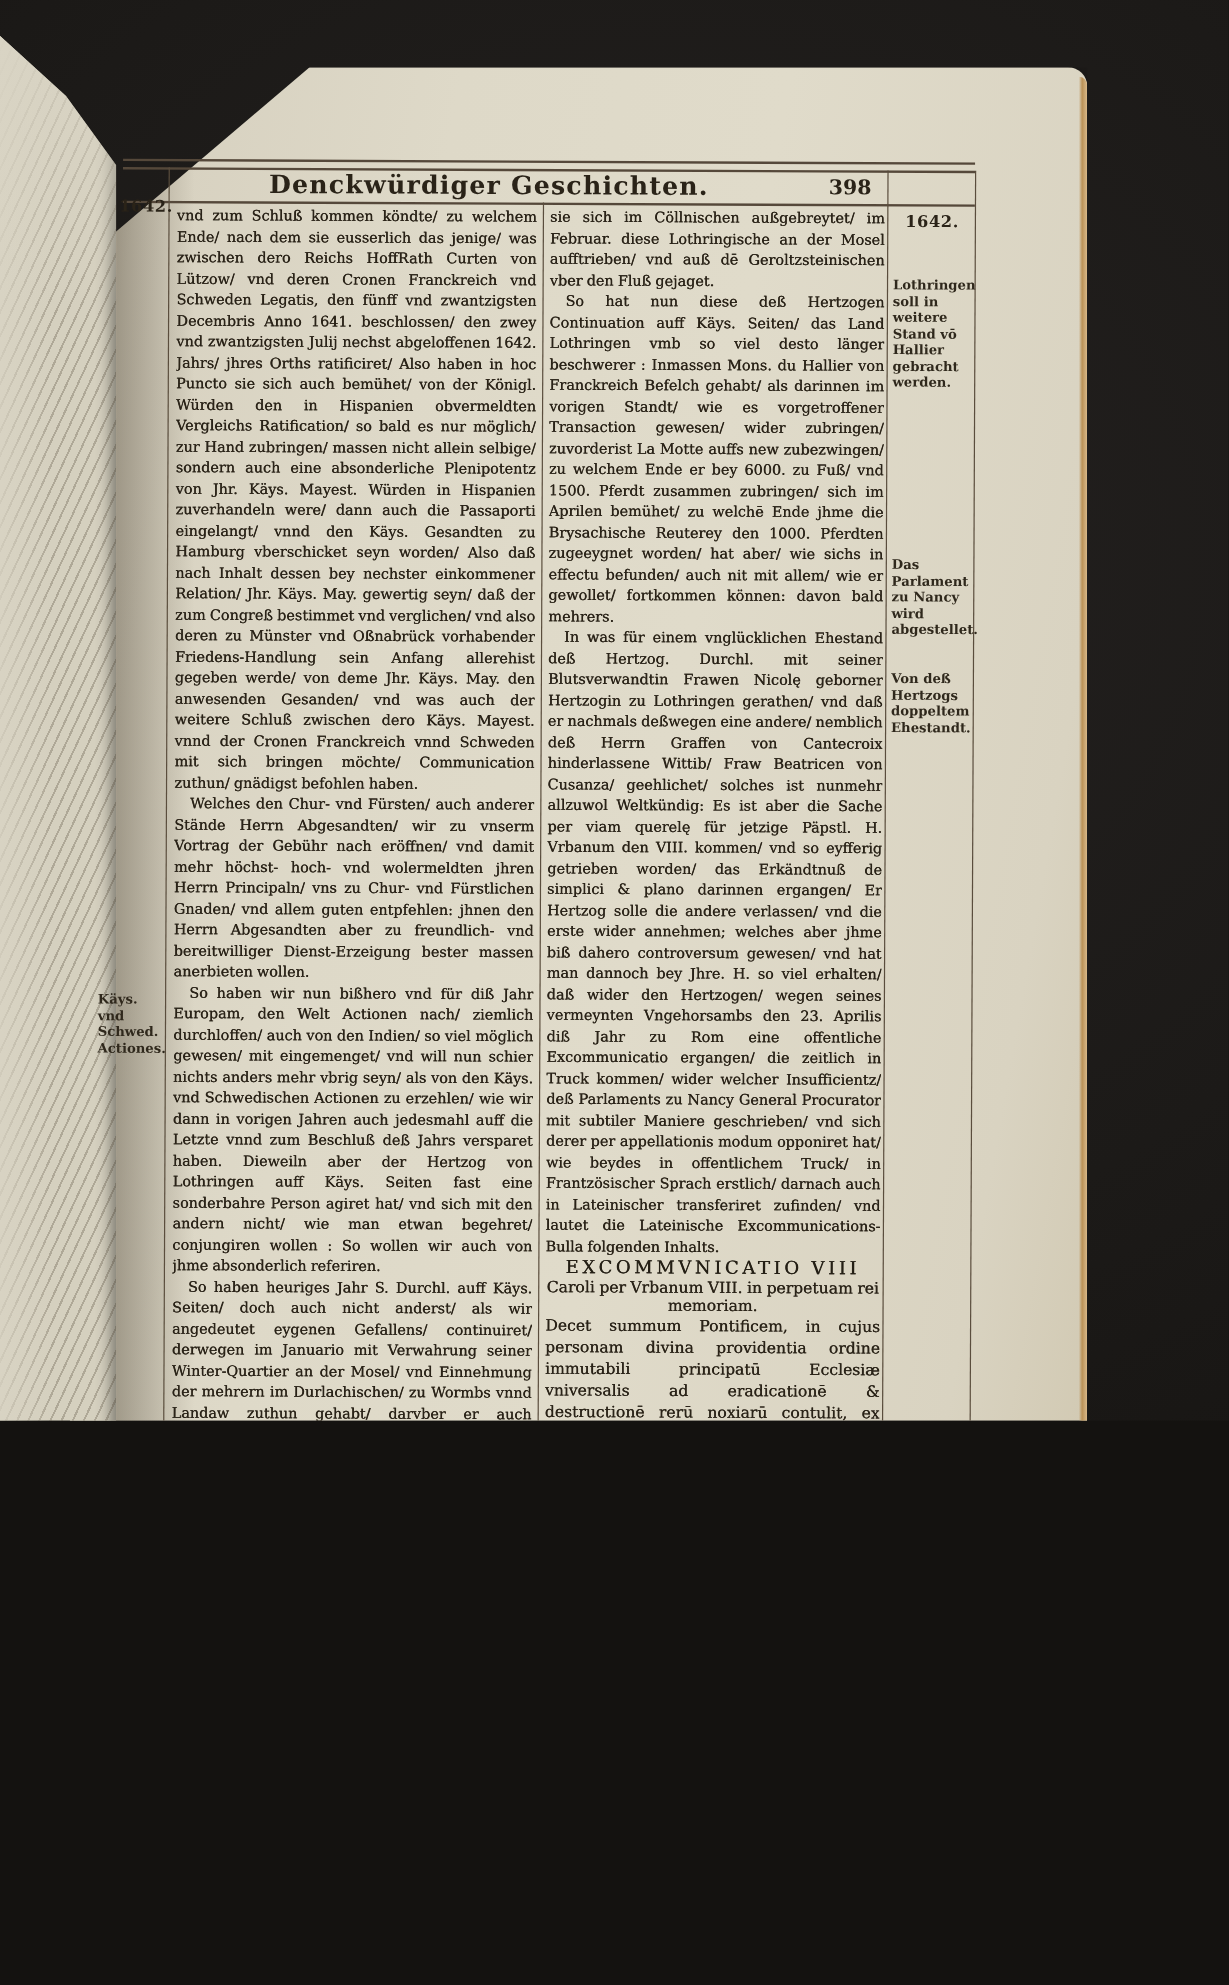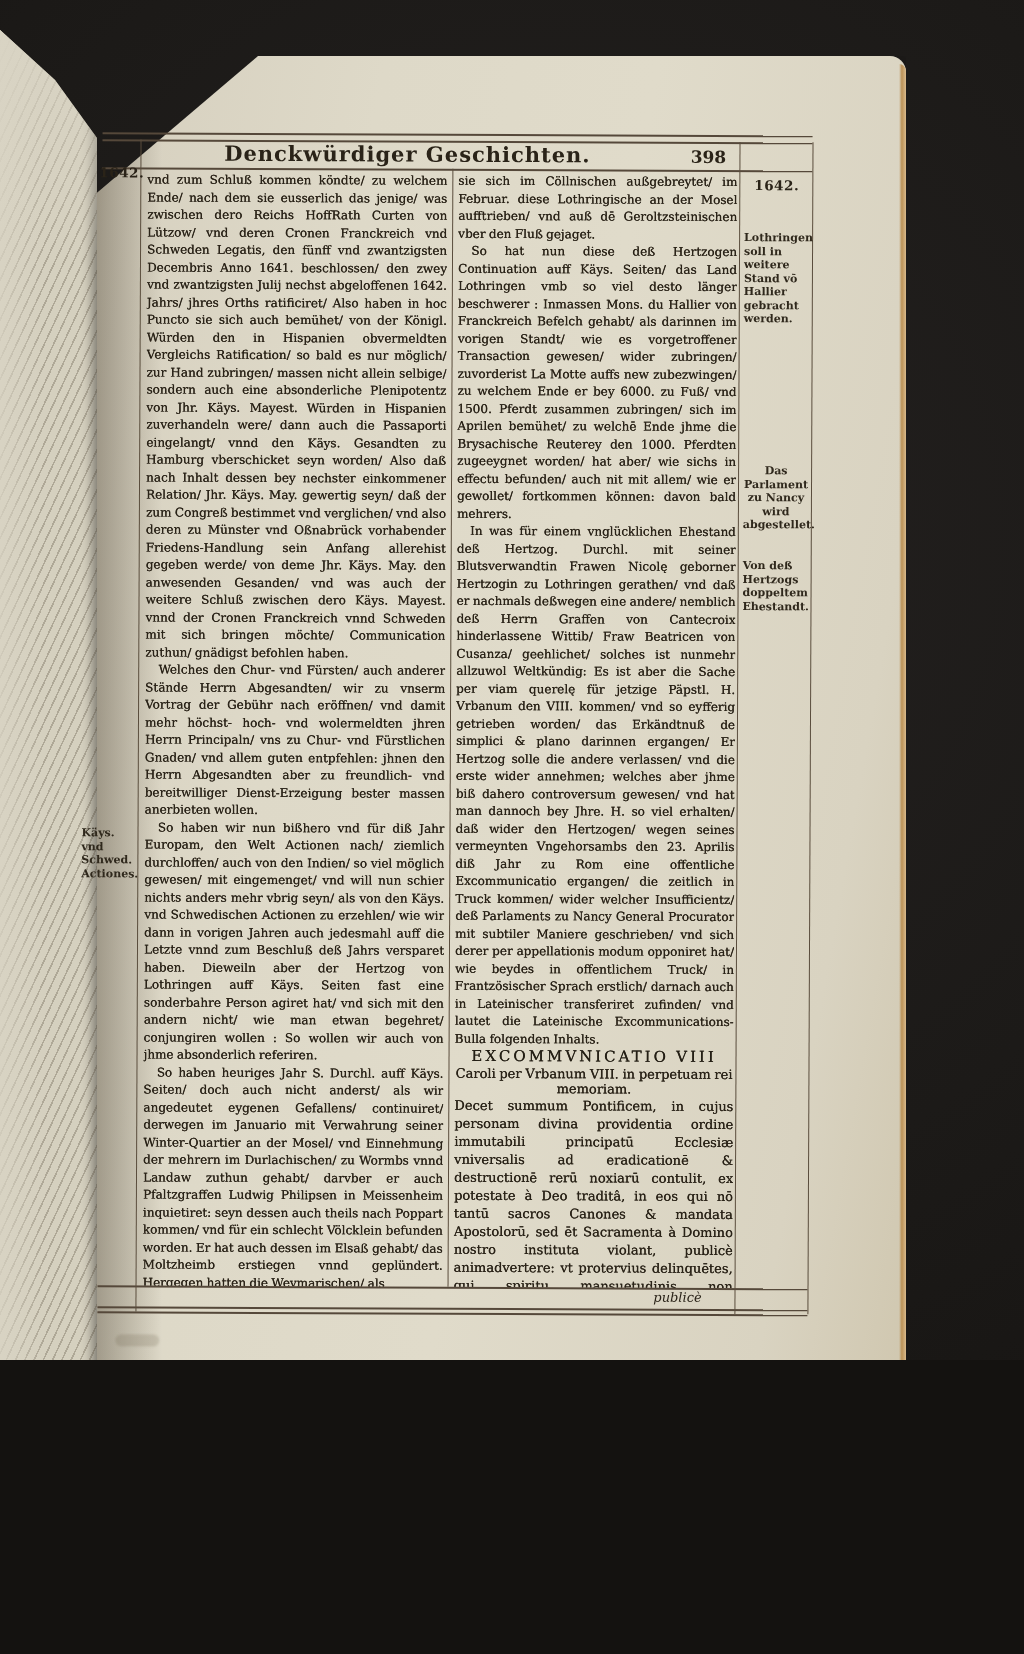--- a/index.html
+++ b/index.html
@@ -1,16 +1,16 @@
 <!DOCTYPE html>
 <html><head>
 <meta charset="utf-8">
 <style>
   html,body{margin:0;padding:0;background:#141210;}
-  .canvas{position:relative;width:1024px;height:1360px;overflow:hidden;
+  .canvas{position:relative;width:1024px;height:1184px;overflow:hidden;
           background:radial-gradient(120% 90% at 55% 40%, #242120 0%, #1c1a18 55%, #151311 100%);
           font-family:"DejaVu Serif", serif;}
   
   .page{position:absolute;left:58px;top:56px;width:848px;height:1392px;
         background:linear-gradient(100deg,#c9c2af 0%,#d7d1c0 7%,#ded9c8 30%,#e0dbca 55%,#d9d3c1 85%,#cfc6ae 100%);
         border-radius:6px 16px 10px 6px;
         clip-path:polygon(200px 0,100% 0,100% 100%,0 100%,0 170px);
         box-shadow:0 8px 18px rgba(0,0,0,.55);}
   .page-edge{position:absolute;right:0;top:8px;bottom:4px;width:7px;border-radius:0 14px 8px 0;
         background:linear-gradient(90deg,rgba(160,120,60,0) 0%,#bb9257 40%,#d9ba8c 100%);}
@@ -124,21 +124,21 @@
     <div class="vr" style="left:810px;top:141px;height:1172px;"></div>
 
     <div class="header-title">Denckwürdiger Geschichten.</div>
     <div class="page-number">398</div>
 
     <div class="year" style="left:97px;top:166px;">1642.</div>
     <div class="year" style="left:752px;top:176px;">1642.</div>
 
     <div class="mnote" style="left:82px;top:828px;width:54px;">Käys. vnd Schwed. Actiones.</div>
     <div class="mnote" style="left:742px;top:230px;width:66px;">Lothringen soll in weitere Stand vō Hallier gebracht werden.</div>
-    <div class="mnote" style="left:742px;top:463px;width:66px;text-align:center;">Das Parlament zu Nancy wird abgestellet.</div>
+    <div class="mnote" style="left:742px;top:463px;width:66px;">Das Parlament zu Nancy wird abgestellet.</div>
     <div class="mnote" style="left:742px;top:558px;width:66px;">Von deß Hertzogs doppeltem Ehestandt.</div>
 
     <div class="col" style="left:145px;width:300px;">
       <p class="flush">vnd zum Schluß kommen köndte/ zu welchem Ende/ nach dem sie eusserlich das jenige/ was zwischen dero Reichs HoffRath Curten von Lützow/ vnd deren Cronen Franckreich vnd Schweden Legatis, den fünff vnd zwantzigsten Decembris Anno 1641. beschlossen/ den zwey vnd zwantzigsten Julij nechst abgeloffenen 1642. Jahrs/ jhres Orths ratificiret/ Also haben in hoc Puncto sie sich auch bemühet/ von der Königl. Würden den in Hispanien obvermeldten Vergleichs Ratification/ so bald es nur möglich/ zur Hand zubringen/ massen nicht allein selbige/ sondern auch eine absonderliche Plenipotentz von Jhr. Käys. Mayest. Würden in Hispanien zuverhandeln were/ dann auch die Passaporti eingelangt/ vnnd den Käys. Gesandten zu Hamburg vberschicket seyn worden/ Also daß nach Inhalt dessen bey nechster einkommener Relation/ Jhr. Käys. May. gewertig seyn/ daß der zum Congreß bestimmet vnd verglichen/ vnd also deren zu Münster vnd Oßnabrück vorhabender Friedens-Handlung sein Anfang allerehist gegeben werde/ von deme Jhr. Käys. May. den anwesenden Gesanden/ vnd was auch der weitere Schluß zwischen dero Käys. Mayest. vnnd der Cronen Franckreich vnnd Schweden mit sich bringen möchte/ Communication zuthun/ gnädigst befohlen haben.</p>
       <p>Welches den Chur- vnd Fürsten/ auch anderer Stände Herrn Abgesandten/ wir zu vnserm Vortrag der Gebühr nach eröffnen/ vnd damit mehr höchst- hoch- vnd wolermeldten jhren Herrn Principaln/ vns zu Chur- vnd Fürstlichen Gnaden/ vnd allem guten entpfehlen: jhnen den Herrn Abgesandten aber zu freundlich- vnd bereitwilliger Dienst-Erzeigung bester massen anerbieten wollen.</p>
       <p>So haben wir nun bißhero vnd für diß Jahr Europam, den Welt Actionen nach/ ziemlich durchloffen/ auch von den Indien/ so viel möglich gewesen/ mit eingemenget/ vnd will nun schier nichts anders mehr vbrig seyn/ als von den Käys. vnd Schwedischen Actionen zu erzehlen/ wie wir dann in vorigen Jahren auch jedesmahl auff die Letzte vnnd zum Beschluß deß Jahrs versparet haben. Dieweiln aber der Hertzog von Lothringen auff Käys. Seiten fast eine sonderbahre Person agiret hat/ vnd sich mit den andern nicht/ wie man etwan begehret/ conjungiren wollen : So wollen wir auch von jhme absonderlich referiren.</p>
       <p>So haben heuriges Jahr S. Durchl. auff Käys. Seiten/ doch auch nicht anderst/ als wir angedeutet eygenen Gefallens/ continuiret/ derwegen im Januario mit Verwahrung seiner Winter-Quartier an der Mosel/ vnd Einnehmung der mehrern im Durlachischen/ zu Wormbs vnnd Landaw zuthun gehabt/ darvber er auch Pfaltzgraffen Ludwig Philipsen in Meissenheim inquietiret: seyn dessen auch theils nach Poppart kommen/ vnd für ein schlecht Völcklein befunden worden. Er hat auch dessen im Elsaß gehabt/ das Moltzheimb erstiegen vnnd geplündert. Hergegen hatten die Weymarischen/ als</p>
     </div>
 
     <div class="col" style="left:456px;width:279px;">

